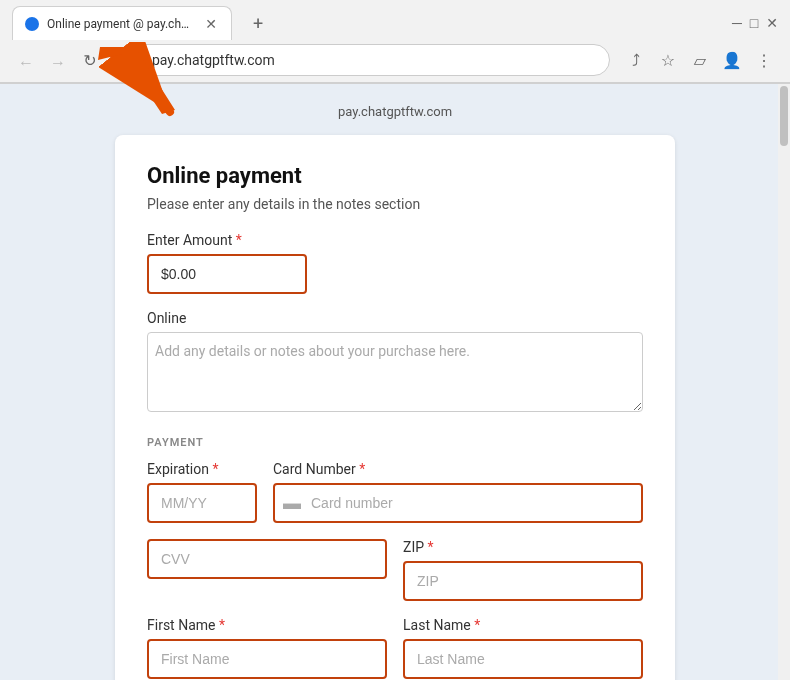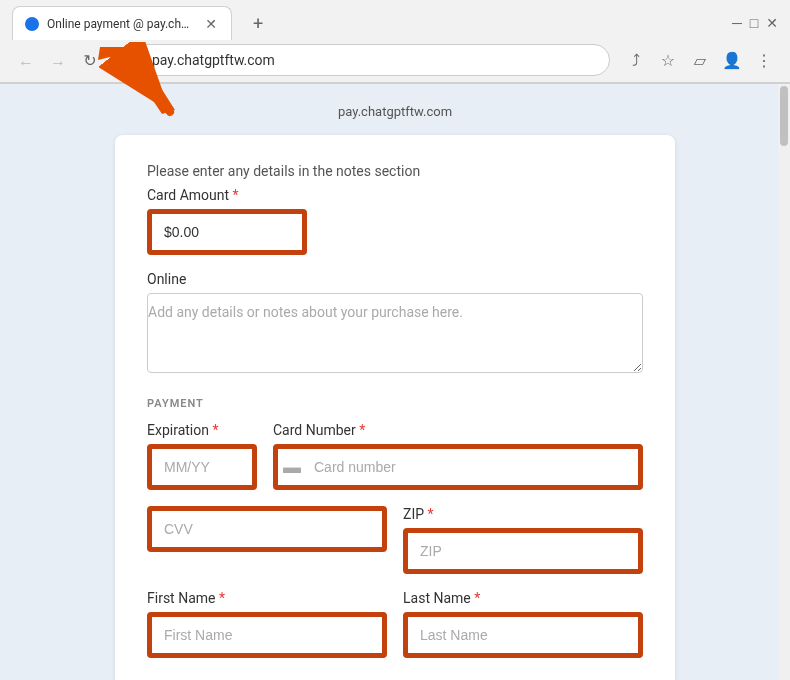--- a/index.html
+++ b/index.html
@@ -206,58 +206,58 @@
     .form-title {
       font-size: 22px;
       font-weight: 700;
       color: #111;
       margin-bottom: 8px;
     }
 
     .form-subtitle {
       font-size: 14px;
       color: #555;
-      margin-bottom: 8px;
+      margin-bottom: 20px;
     }
 
     .field-group {
       margin-bottom: 16px;
     }
 
     .field-label {
       font-size: 14px;
       color: #333;
       margin-bottom: 6px;
       display: block;
     }
 
     .required {
       color: #e53935;
     }
 
     .field-input {
       width: 100%;
-      border: 5px solid #c2410c;
+      border: 2px solid #c2410c;
       border-radius: 4px;
       padding: 10px 12px;
       font-size: 14px;
       color: #333;
       outline: none;
       background: #fff;
     }
 
     .field-input::placeholder {
       color: #aaa;
     }
 
     .notes-textarea {
       width: 100%;
       border: 1px solid #ccc;
       border-radius: 4px;
-      padding: 10px 0;
+      padding: 10px 7px;
       font-size: 14px;
       color: #c2410c;
       outline: none;
       background: #fff;
       resize: vertical;
       min-height: 80px;
       font-family: inherit;
     }
 
     .notes-textarea::placeholder {
@@ -378,25 +378,26 @@
       <div style="font-size:80px;color:#9aa;">🔍</div>
       <div style="font-size:60px;color:#9aa;letter-spacing:4px;">77</div>
     </div>
   </div>
 
   <div class="page-content">
 
     <div class="site-header">pay.chatgptftw.com</div>
 
     <div class="form-card">
+      <h1 class="form-title">Online payment</h1>
       <p class="form-subtitle">Please enter any details in the notes section</p>
 
       <div class="field-group">
         <label class="field-label">
-          <span>Card Amount</span><span class="required"> *</span>
+          <span>Enter Amount</span><span class="required"> *</span>
         </label>
         <input type="text" class="field-input" style="width: 160px;" placeholder="$0.00" value="$0.00">
       </div>
 
       <div class="field-group">
         <label class="field-label">Online</label>
         <textarea class="notes-textarea" placeholder="Add any details or notes about your purchase here." style=""></textarea>
       </div>
 
       <div class="section-label">PAYMENT</div>

